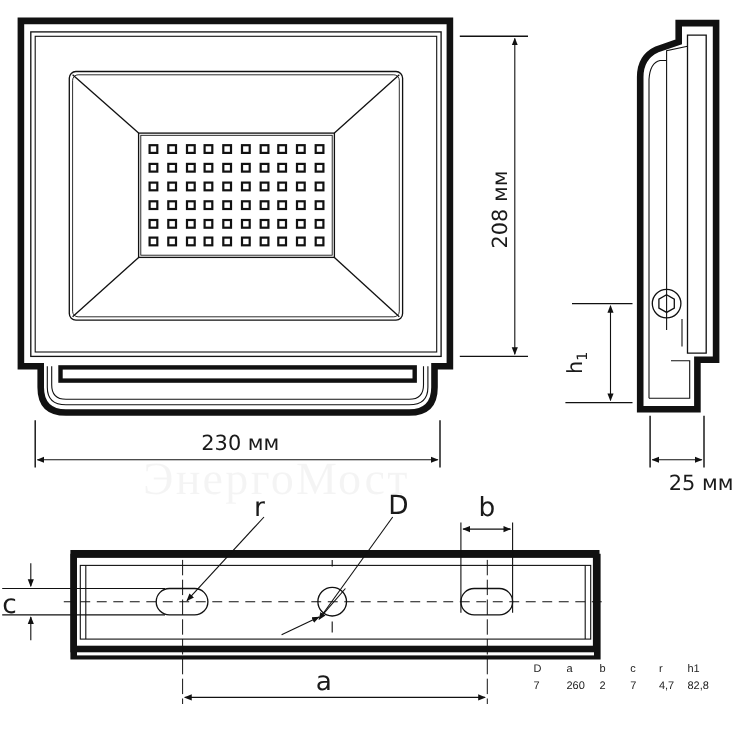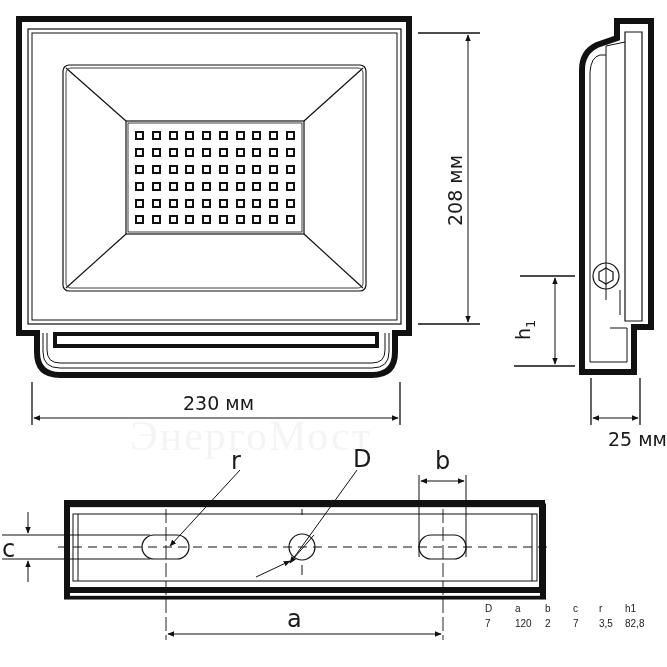--- a/index.html
+++ b/index.html
@@ -205,20 +205,20 @@
       <tr>
     <th class="c0">D</th>
     <th class="c1">a</th>
     <th class="c2">b</th>
     <th class="c3">c</th>
     <th class="c4">r</th>
     <th class="c5">h1</th>
   </tr>
   <tr>
     <td>7</td>
-    <td>120</td>
+    <td>260</td>
     <td>2</td>
     <td>7</td>
-    <td>3,5</td>
+    <td>4,7</td>
     <td>82,8</td>
   </tr>
 </tbody>
   </table>
 
 </body></html>

